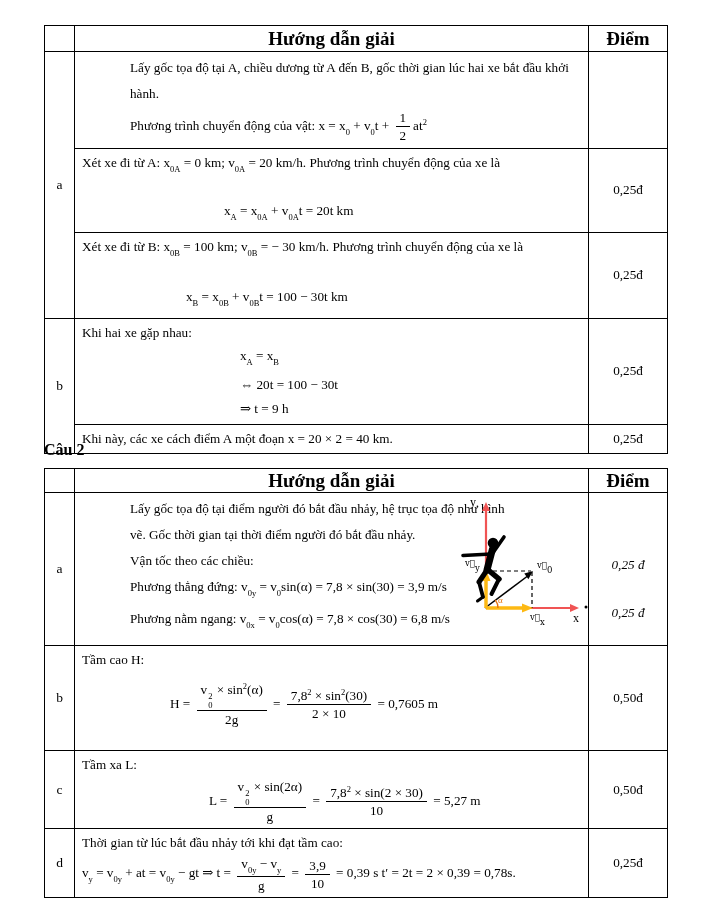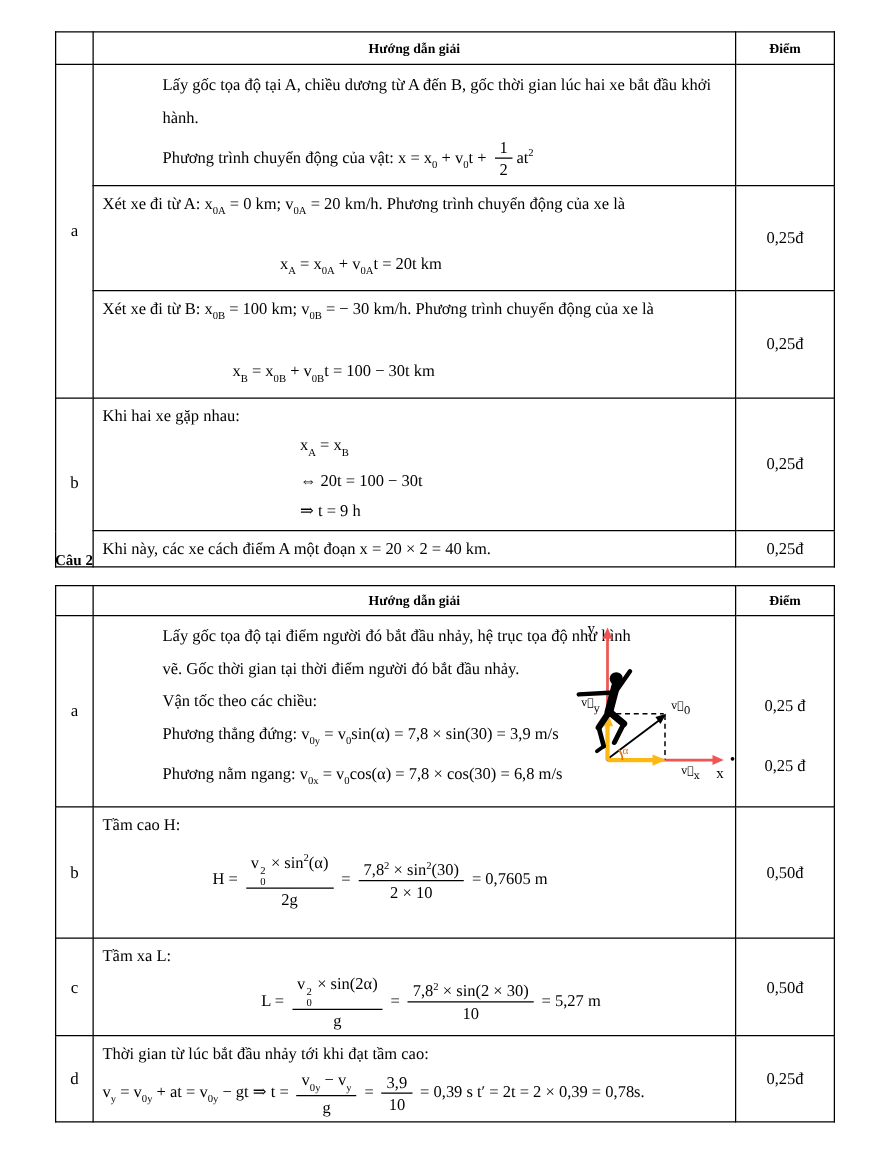--- a/index.html
+++ b/index.html
@@ -1,40 +1,40 @@
 <!DOCTYPE html>
 <html><head>
 <meta charset="utf-8">
 <style>
   html,body{margin:0;padding:0;background:#fff;}
   .page{position:relative;width:714px;height:924px;background:#ffffff;
         font-family:"Liberation Serif","DejaVu Serif",serif;color:#000;overflow:hidden;}
   table.t{position:absolute;left:44px;border-collapse:collapse;table-layout:fixed;width:623px;}
   .t td,.t th{border:1.4px solid #000;padding:0;vertical-align:top;}
-  .t th{font-weight:bold;text-align:center;vertical-align:middle;font-size:11px;}
+  .t th{font-weight:bold;text-align:center;vertical-align:middle;font-size:19px;}
   td.lbl{text-align:center;vertical-align:middle;font-size:13.5px;}
   td.body{padding:3px 7px;font-size:13.2px;position:relative;overflow:visible;}
   td.score{text-align:center;vertical-align:middle;font-size:13.2px;position:relative;}
   .para{line-height:26px;margin-left:48px;}
   .tight{line-height:22px;}
   .fline{white-space:nowrap;line-height:24px;}
   .sb{font-size:8.5px;vertical-align:-4.5px;letter-spacing:0;}
   .sp{font-size:8.5px;vertical-align:5px;}
   .frac{display:inline-flex;flex-direction:column;vertical-align:middle;text-align:center;margin:0 3px;line-height:1.3;}
   .frac .num{display:block;border-bottom:1.2px solid #000;padding:0 4px;}
   .frac .den{display:block;padding:0 4px;}
   .ss{display:inline-flex;flex-direction:column;align-items:flex-start;vertical-align:-5px;font-size:8.5px;line-height:1.05;margin:0 1px;}
-  .caption{position:absolute;left:44px;top:441px;font-weight:bold;font-size:12px;}
+  .caption{position:absolute;left:44px;top:441px;font-weight:bold;font-size:16px;}
   .fig{position:absolute;left:378px;top:2px;width:140px;height:133px;}
   .fig svg{position:absolute;left:0;top:0;}
   .flbl{position:absolute;line-height:1;}
   .flbl.axis{font-size:12px;}
   .flbl.vec{font-size:8.5px;font-family:"DejaVu Serif","Liberation Serif",serif;}
   .flbl.alpha{font-size:9px;}
-  .score-abs{position:absolute;left:0;width:100%;text-align:center;}
+  .score-abs{position:absolute;left:0;width:100%;text-align:center;font-style:italic;}
 </style>
 </head>
 <body>
 
 <div class="page">
 
   <table class="t" style="top:25px">
     <colgroup>
         <col style="width:30px">
         <col style="width:514px">
@@ -145,21 +145,21 @@
               <path d="M46,84 L38.5,99" stroke="#000" stroke-width="4"></path>
               <path d="M34,75 L26,87" stroke="#000" stroke-width="5"></path>
               <path d="M26,87 L30,102" stroke="#000" stroke-width="3.8"></path>
               <path d="M30,102 L24.5,106" stroke="#000" stroke-width="3"></path>
             </g>
           </svg>
           <span class="flbl axis" style="left:17px;top:1px">y</span>
           <span class="flbl axis" style="left:120px;top:117px">x</span>
           <span class="flbl vec" style="left:12px;top:64px">v⃗<span class="sb">y</span></span>
           <span class="flbl vec" style="left:84px;top:66px">v⃗<span class="sb">0</span></span>
-          <span class="flbl vec" style="left:92px;top:118px">v⃗<span class="sb">x</span></span>
+          <span class="flbl vec" style="left:77px;top:118px">v⃗<span class="sb">x</span></span>
           <span class="flbl alpha" style="left:45px;top:101px;color:#e8740e">α</span>
         </div>
       </td>
       <td class="score">
         <span class="score-abs" style="top:64px">0,25 đ</span>
         <span class="score-abs" style="top:112px">0,25 đ</span>
       </td>
     </tr>
     <tr style="height:105px">
       <td class="lbl">b</td>

